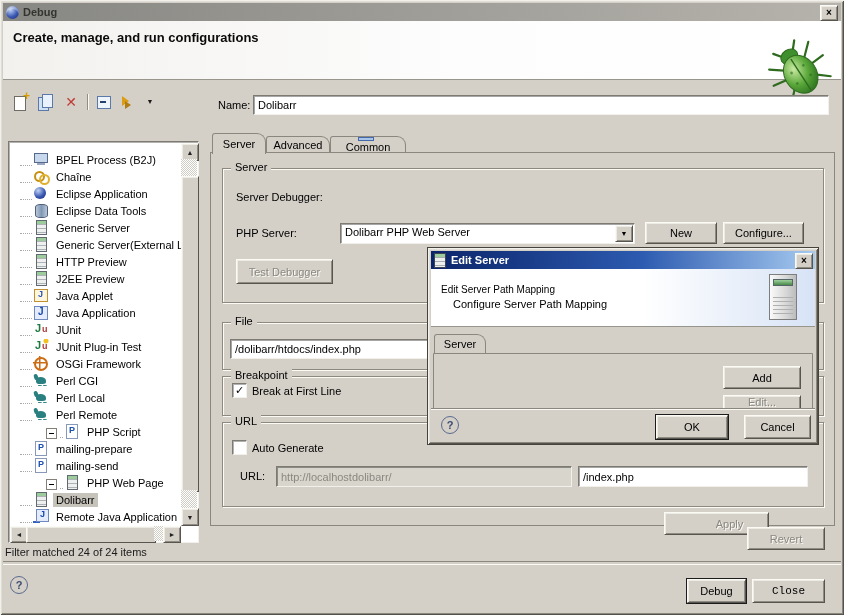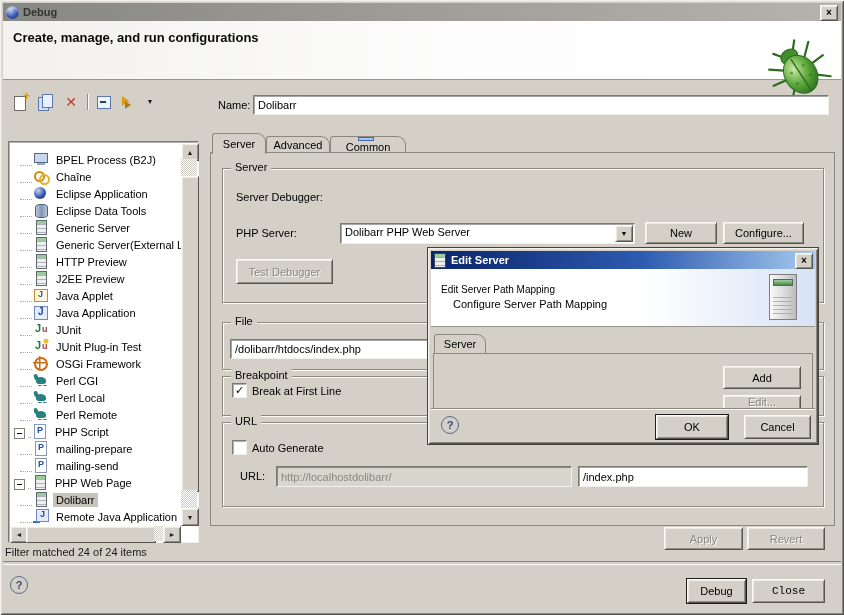--- a/index.html
+++ b/index.html
@@ -38,21 +38,21 @@
   .tb-col::before{content:"";position:absolute;left:2px;top:3px;width:12px;height:11px;background:#eef4fc;border:1px solid #5a78a8;}
   .tb-col::after{content:"";position:absolute;left:5px;top:8px;width:6px;height:2px;background:#26406e;}
   .tb-filter::before{content:"";position:absolute;left:2px;top:3px;border:5px solid transparent;border-left:7px solid #dc9c14;}
   .tb-filter::after{content:"";position:absolute;left:5px;top:8px;border:4px solid transparent;border-left:6px solid #b07c10;}
   .tb-caret{width:10px;color:#1a1a1a;font-size:7px;line-height:18px;text-align:center;}
   #filterbox{left:8px;top:121px;width:157px;height:17px;}
   #filterbox input{position:absolute;inset:1px 1px 1px 2px;border:0;outline:0;padding:0 2px;font:11px "Liberation Sans","DejaVu Sans",sans-serif;color:#222;background:#fff;width:150px;}
   #treeframe{left:8px;top:141px;width:189px;height:400px;background:#fff;border:1px solid;border-color:#7d7a72 #f2f0ea #f2f0ea #7d7a72;box-shadow:inset 1px 1px 0 rgba(0,0,0,.3);}
   #treebody{position:absolute;left:1px;top:1px;right:17px;bottom:16px;overflow:hidden;padding-top:7px;}
   .tree-row{height:17px;display:flex;align-items:flex-end;white-space:nowrap;padding-left:10px;}
-  .tree-row.expandable{padding-left:4px;}
+  .tree-row.expandable{padding-left:4px;margin-left:32px;}
   .tree-row.child{}
   .twisty{width:9px;height:9px;background:#fff;border:1px solid #848078;position:relative;margin-right:3px;flex:0 0 auto;}
   .twisty::before{content:"";position:absolute;left:2px;top:4px;width:5px;height:1px;background:#000;}
   .guide{width:12px;height:1px;border-top:1px dotted #a8a8a8;margin-right:1px;flex:0 0 auto;}
   .tree-row.expandable .guide{width:3px;}
   .tlabel{padding:1px 3px;color:#000;}
   .tlabel.selected{background:#c6c3bb;}
   
   .ic{width:17px;height:15px;position:relative;display:inline-block;flex:0 0 auto;margin-right:3px;}
   .ic-bpel-process-icon::before{content:"";position:absolute;left:1px;top:1px;width:12px;height:8px;background:#c8d8ec;border:1px solid #56688c;}
@@ -367,21 +367,21 @@
   <span class="abs cb" style="left:232px;top:440px;"></span>
   <span class="abs label" style="left:252px;top:442px;">Auto Generate</span>
   <span class="abs label" style="left:240px;top:470px;">URL:</span>
   <div class="abs sunken field dis" style="left:276px;top:466px;width:294px;height:19px;">
     <input disabled="" value="http://localhostdolibarr/" style="">
   </div>
   <div class="abs sunken field" style="left:578px;top:466px;width:228px;height:19px;">
     <input value="/index.php" style="">
   </div>
 
-  <div class="abs raised btn disabled" style="left:664px;top:527px;width:77px;height:21px;">Apply</div>
+  <div class="abs raised btn disabled" style="left:664px;top:512px;width:77px;height:21px;padding-left:26px;">Apply</div>
   <div class="abs raised btn disabled" style="left:747px;top:527px;width:76px;height:21px;">Revert</div>
 
   <div class="abs" style="left:3px;top:561px;width:838px;height:2px;border-top:1px solid #8a887e;border-bottom:1px solid #fbfaf4;"></div>
   <span class="abs helpicon" style="left:10px;top:576px;">?</span>
   <div class="abs raised btn default" style="left:687px;top:579px;width:57px;height:22px;">Debug</div>
   <div class="abs raised btn" style="left:752px;top:579px;width:71px;height:22px;font-family:Liberation Mono, monospace;">Close</div>
 
   <div class="abs" id="modal">
     <div id="mtitle">
       <span class="mini-server"></span>

